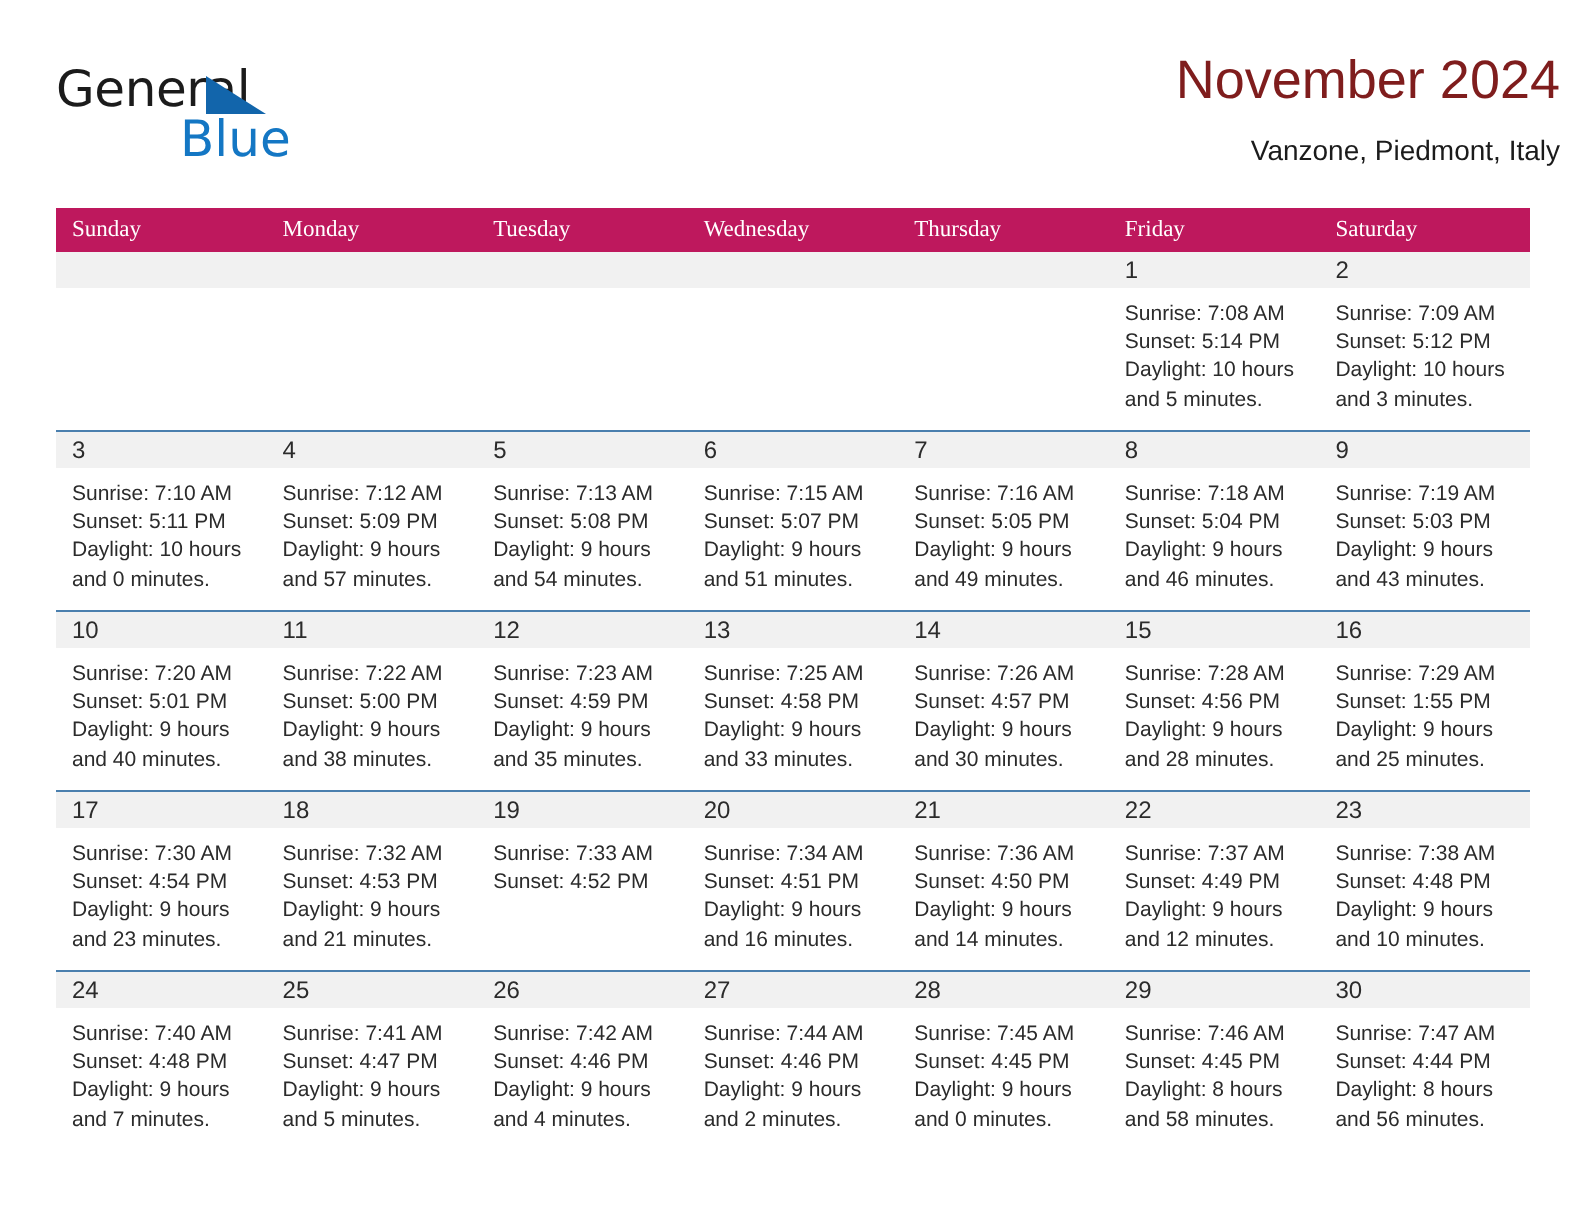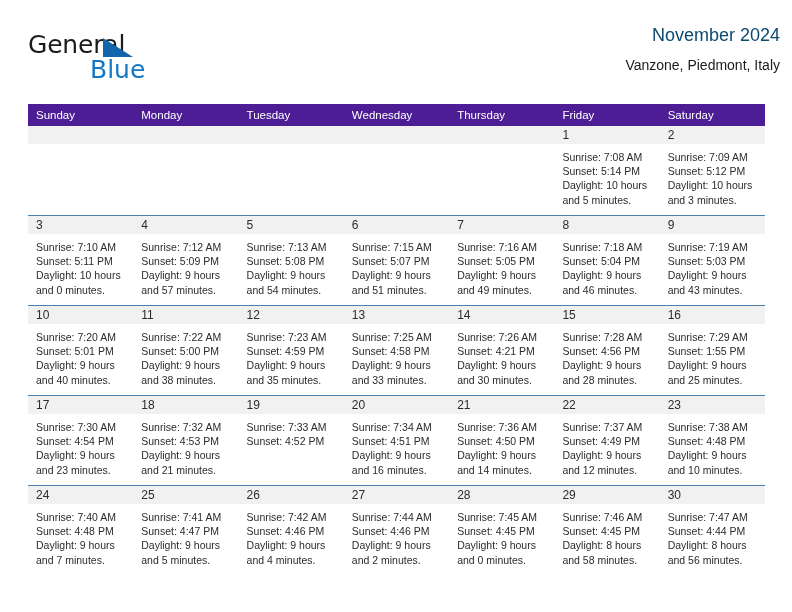--- a/index.html
+++ b/index.html
@@ -67,22 +67,22 @@
     line-height: 1;
   }
 
   .title-block {
     position: absolute;
     right: 0;
     top: 0;
     text-align: right;
   }
   .cal-title {
-    font-size: 18px;
-    color: #0c4a6e;
+    font-size: 27px;
+    color: #7f1d1d;
     font-weight: 400;
     line-height: 1.1;
     white-space: nowrap;
   }
   .cal-subtitle {
     margin-top: 12px;
     font-size: 14px;
     color: #1b1b1b;
     font-weight: 400;
     line-height: 1.1;
@@ -91,22 +91,23 @@
 
   
   .calendar {
     position: absolute;
     left: 28px;
     top: 104px;
     width: 737px;
   }
   .dow-row {
     display: flex;
-    background: #4c1d95;
+    background: #be185d;
     height: 22px;
+    font-family: Liberation Serif, serif;
   }
   .dow-cell {
     flex: 1 1 0;
     color: #ffffff;
     font-size: 11.5px;
     line-height: 22px;
     padding-left: 8px;
     box-sizing: border-box;
     white-space: nowrap;
     overflow: hidden;
@@ -302,21 +303,21 @@
             <div class="day-body">
               <div>Sunrise: 7:25 AM</div>
               <div>Sunset: 4:58 PM</div>
               <div class="daylight-line">Daylight: 9 hours and 33 minutes.</div>
             </div>
           </div>
           <div class="day-cell">
             <div class="day-num-band">14</div>
             <div class="day-body">
               <div>Sunrise: 7:26 AM</div>
-              <div>Sunset: 4:21 PM</div>
+              <div>Sunset: 4:57 PM</div>
               <div class="daylight-line">Daylight: 9 hours and 30 minutes.</div>
             </div>
           </div>
           <div class="day-cell">
             <div class="day-num-band">15</div>
             <div class="day-body">
               <div>Sunrise: 7:28 AM</div>
               <div>Sunset: 4:56 PM</div>
               <div class="daylight-line">Daylight: 9 hours and 28 minutes.</div>
             </div>

